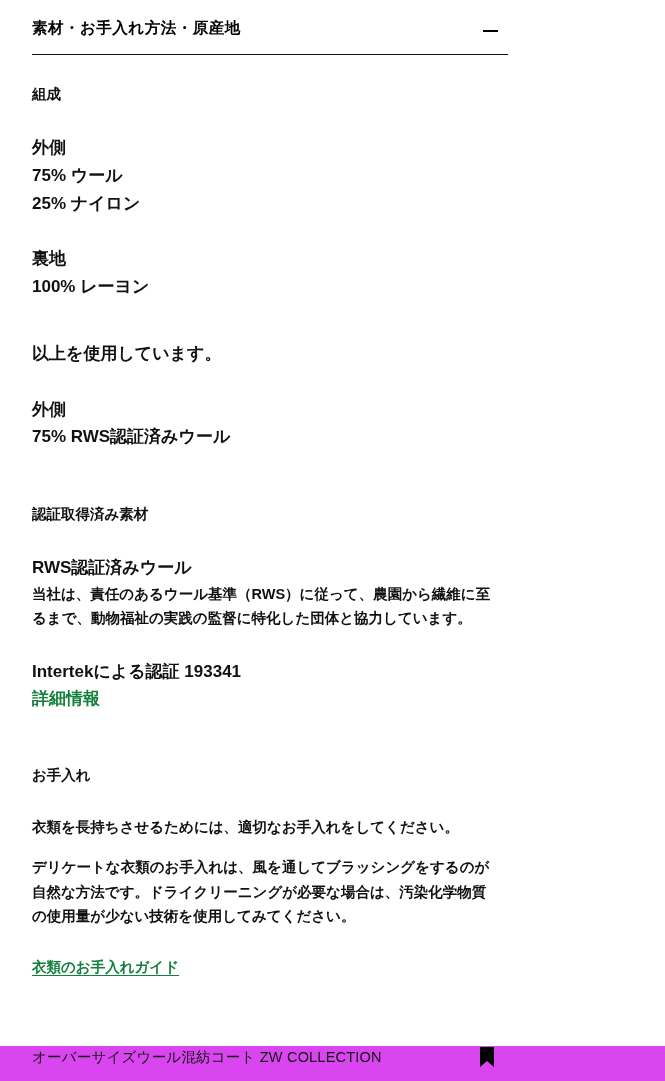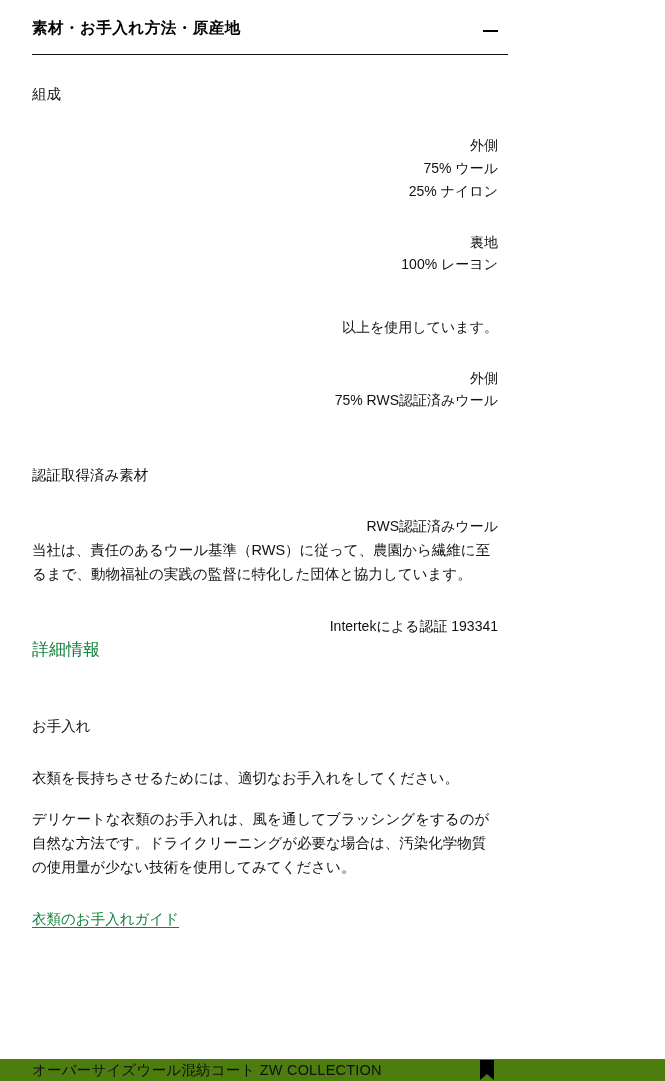--- a/index.html
+++ b/index.html
@@ -61,27 +61,27 @@
     background: #111;
     margin: 0 24px 0 32px;
   }
 
   
   .content {
     flex: 1 1 auto;
     padding: 28px 34px 0 32px;
     box-sizing: border-box;
     overflow: hidden;
+    font-weight: bold;
   }
   .line {
-    font-size: 14px;
+    font-size: 17px;
     line-height: 1.62;
     color: #111;
     white-space: pre-wrap;
-    text-align: right;
   }
   .gap-sm { height: 16px; }
   .gap-md { height: 28px; }
   .gap-lg { height: 40px; }
   .gap-xl { height: 52px; }
 
   .section-head {
     font-size: 14.5px;
     line-height: 1.62;
     color: #111;
@@ -111,25 +111,25 @@
     display: inline-block;
   }
 
   
   .footer {
     position: absolute;
     left: 0;
     bottom: 0;
     width: 665px;
     box-sizing: border-box;
-    padding: 0 30px 0 32px;
+    padding: 0 30px 13px 32px;
     display: flex;
     align-items: center;
     justify-content: space-between;
-    background: #4d7c0f;
+    background: #d946ef;
   }
   .footer-title {
     font-size: 14.5px;
     letter-spacing: 0.2px;
     color: #111;
     white-space: nowrap;
   }
   .bookmark-icon {
     width: 16px;
     height: 22px;

